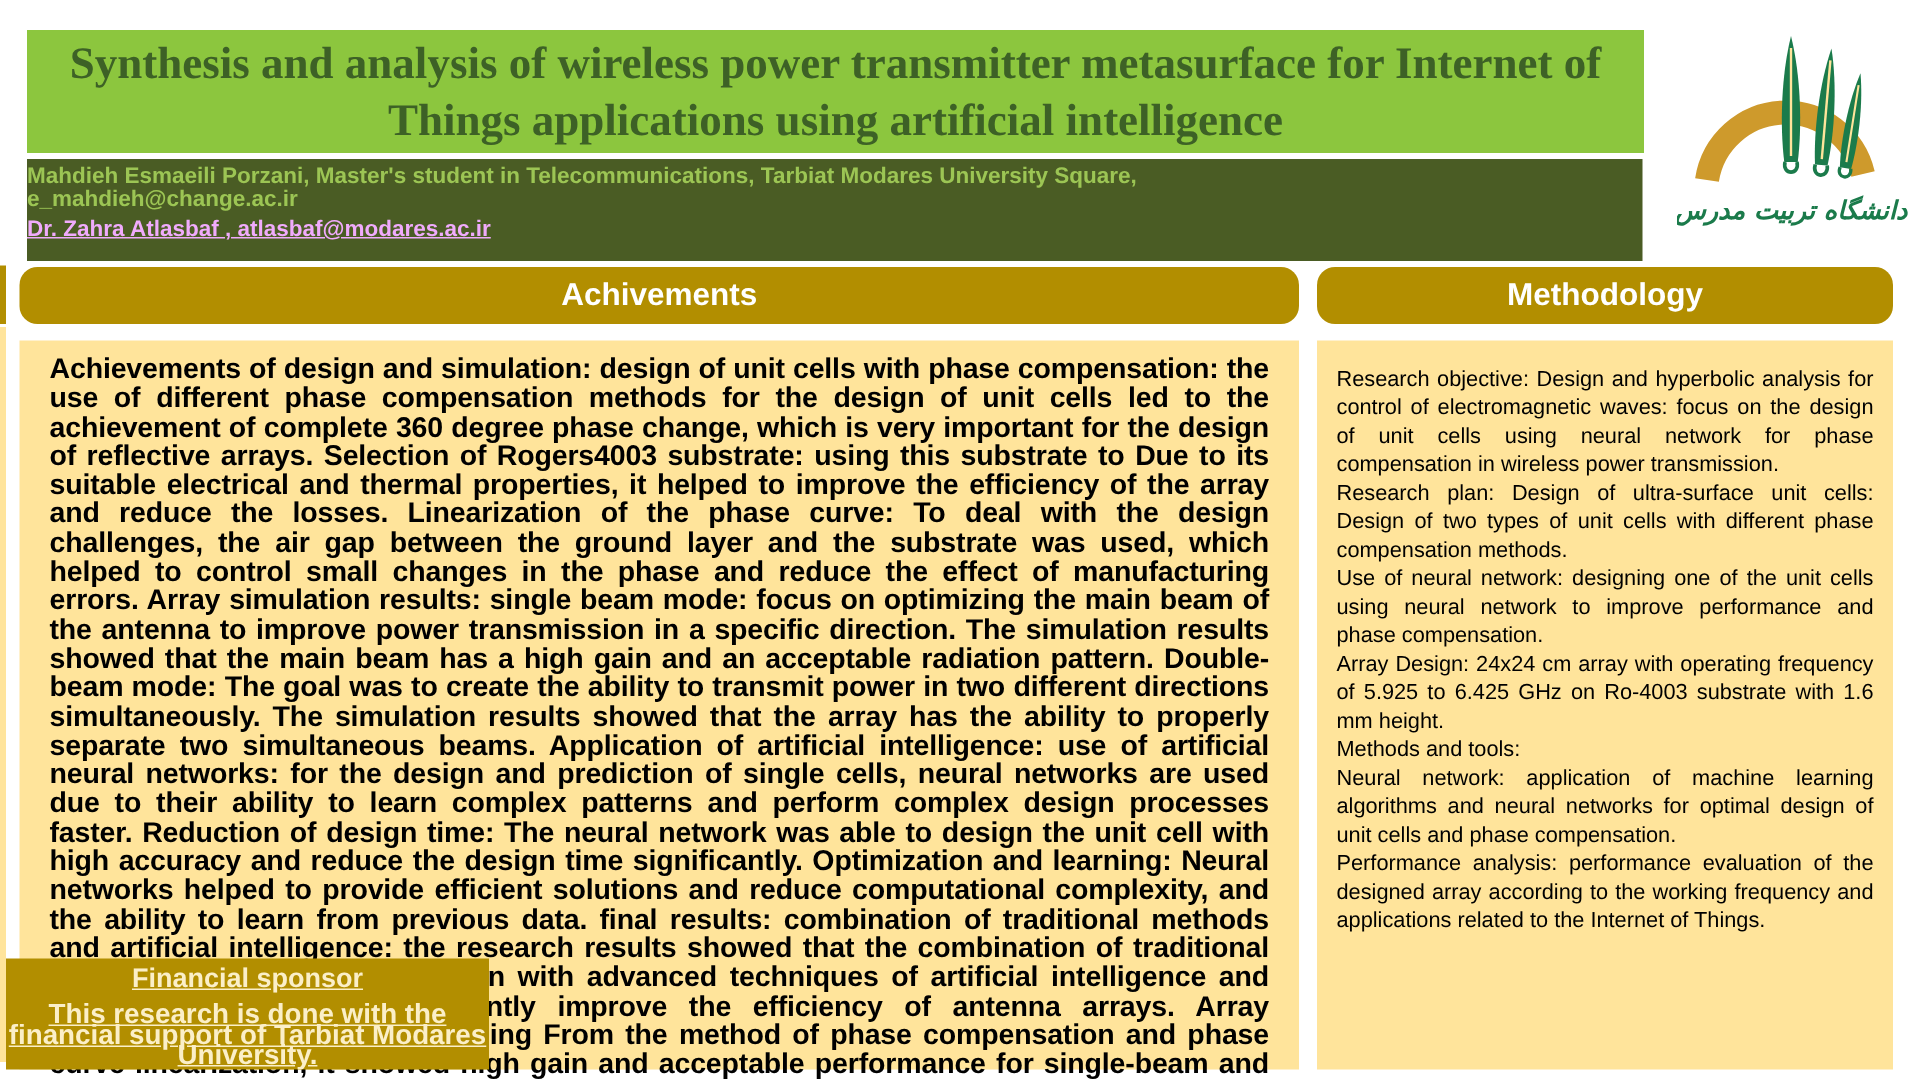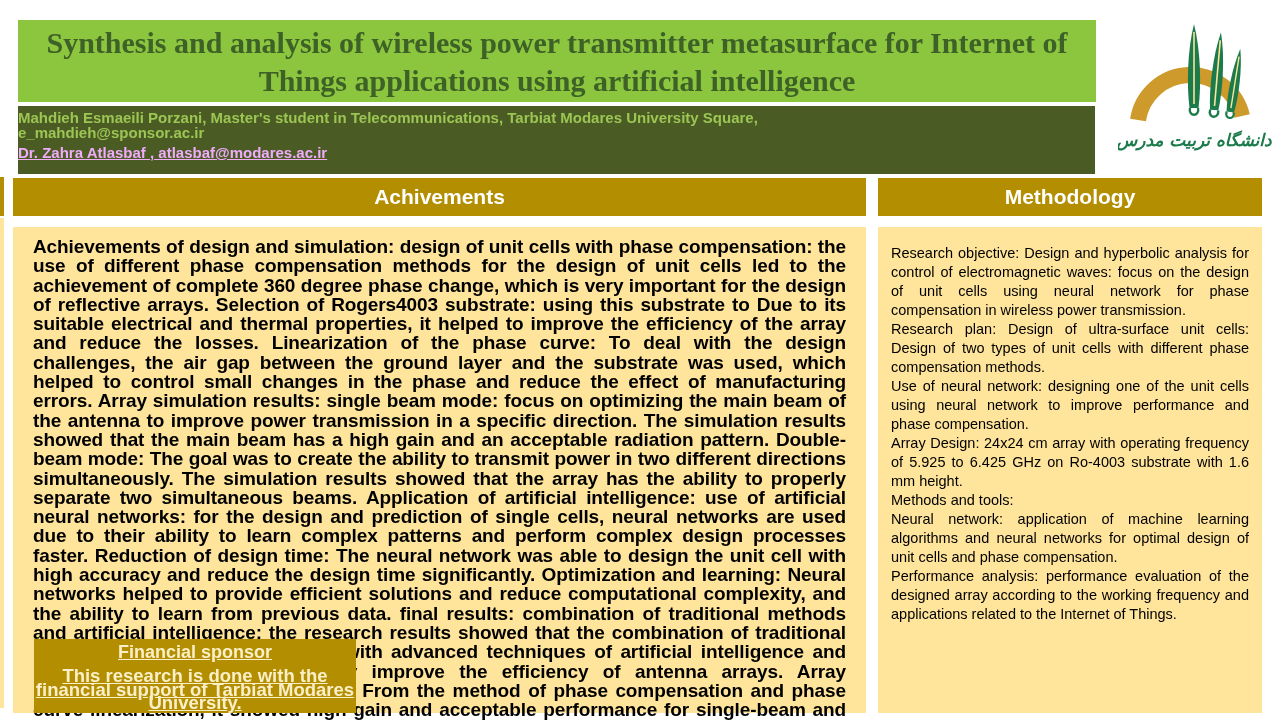--- a/index.html
+++ b/index.html
@@ -17,52 +17,52 @@
   .advisor-line{display:inline-block;margin-top:5px;font-size:15px;line-height:15px;
                 text-decoration:underline;color:#f0abfc;}
   .logo{position:absolute;left:1118px;top:6px;width:156px;height:156px;}
 
   
   .sliver-gold{position:absolute;left:0;top:177px;width:4px;height:39px;background:#B28E00;}
   .sliver-cream{position:absolute;left:0;top:218px;width:4px;height:490px;background:#FFE49B;}
 
   
   .section-header{position:absolute;height:38px;background:#B28E00;color:#ffffff;
-                  font-weight:bold;font-size:21px;text-align:center;line-height:38px;}
+                  font-weight:bold;font-size:21px;text-align:center;line-height:38px;border-radius:12px;}
   .header-ach{left:13px;top:178px;width:853px;}
   .header-meth{left:878px;top:178px;width:384px;}
 
   
   .section-body{position:absolute;background:#FFE49B;color:#000;}
   .ach-body{left:13px;top:227px;width:853px;height:486px;}
   .ach-body p{margin:0;padding:10px 20px;font-size:19px;line-height:19.3px;font-weight:bold;
               text-align:justify;letter-spacing:-0.1px;}
   .meth-body{left:878px;top:227px;width:384px;height:486px;}
   .meth-body p{margin:0;padding:0 13px;font-size:14.5px;line-height:19px;font-weight:normal;
                text-align:justify;}
   .meth-body p:first-child{padding-top:17px;}
 
   
-  .sponsor{position:absolute;left:34px;top:639px;width:322px;height:74px;background:#B28E00;
+  .sponsor{position:absolute;left:4px;top:639px;width:322px;height:74px;background:#B28E00;
            overflow:hidden;text-align:center;color:#FBEFC8;font-weight:bold;}
   .sp-title{margin-top:3px;font-size:18px;line-height:20px;text-decoration:underline;}
   .sp-body{margin-top:7px;font-size:18.5px;line-height:13.5px;text-decoration:underline;text-align:center;}
 </style>
 </head>
 <body>
 
 <div class="poster">
 
   <div class="title-box">
     <div class="title">Synthesis and analysis of wireless power transmitter metasurface for Internet of Things applications using artificial intelligence</div>
   </div>
 
   <div class="author-bar">
     <div class="author-line">Mahdieh Esmaeili Porzani, Master's student in Telecommunications, Tarbiat Modares University Square,</div>
-    <div class="author-line">e_mahdieh@sponsor.ac.ir</div>
+    <div class="author-line">e_mahdieh@change.ac.ir</div>
     <div><span class="advisor-line">Dr. Zahra Atlasbaf , atlasbaf@modares.ac.ir</span></div>
   </div>
 
   <div class="logo">
     <svg width="156" height="156" viewBox="0 0 156 156">
       <path d="M 20 114 A 53 53 0 0 1 124 110" fill="none" stroke="#CE9A2C" stroke-width="16" stroke-linecap="butt"></path>
       <g fill="#1B7B4B" stroke="none">
         <g transform="translate(76,104)">
           <path d="M0,-86 C-6.5,-60 -7.5,-26 -4.5,-2 L4.5,-2 C7.5,-26 6.5,-60 0,-86 Z"></path>
           <path d="M0,-78 L0,-6" stroke="#FFE49B" stroke-width="1.6" fill="none"></path>

